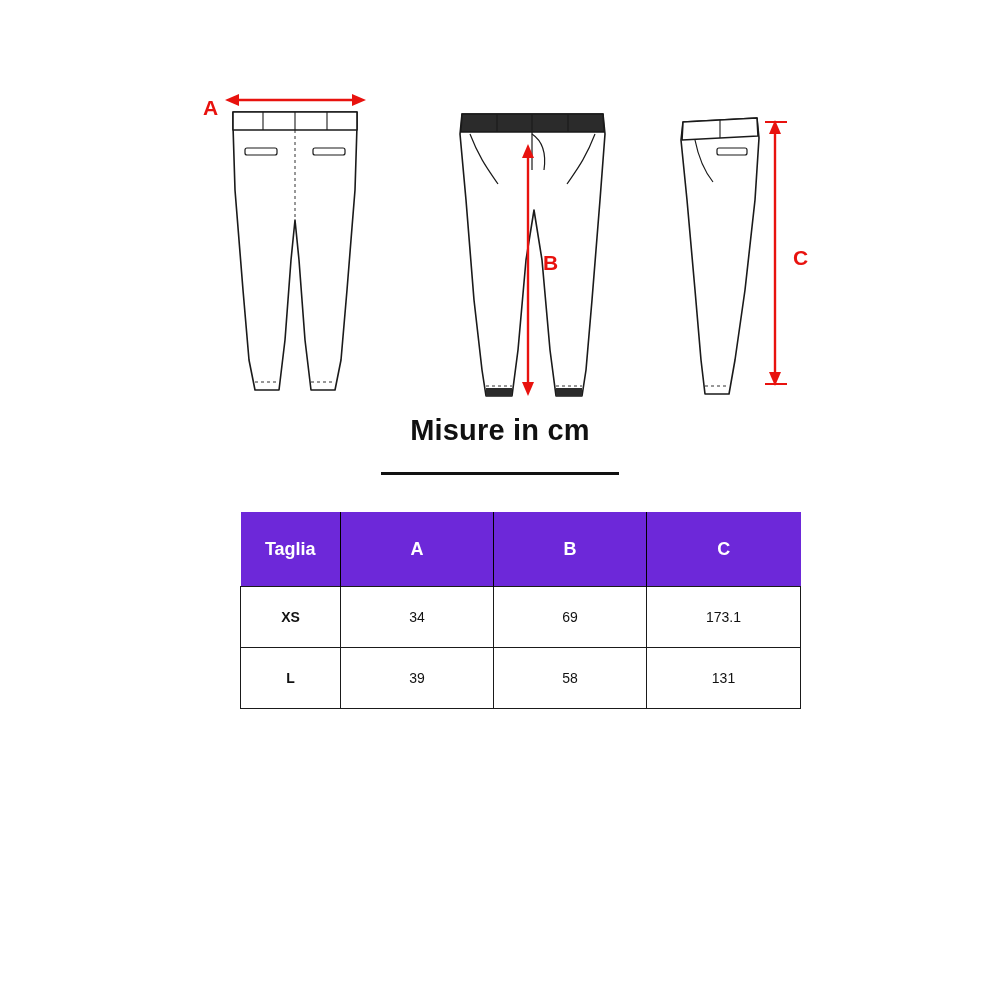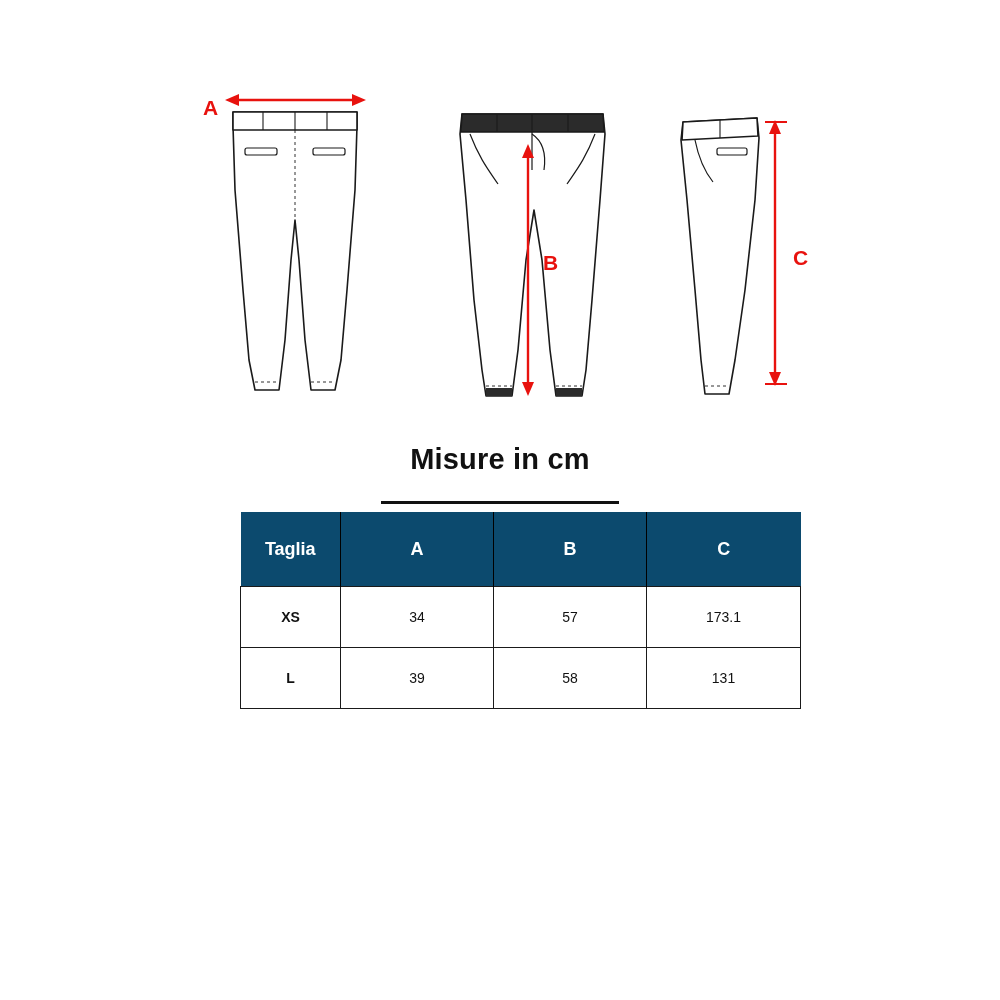--- a/index.html
+++ b/index.html
@@ -39,21 +39,21 @@
   .dim-label {
     fill: #e8120e;
     font-family: "Liberation Sans", sans-serif;
     font-weight: bold;
     font-size: 21px;
   }
 
   .title-block {
     position: absolute;
     left: 0;
-    top: 443px;
+    top: 414px;
     width: 1000px;
     text-align: center;
   }
   .title {
     font-family: "Liberation Sans", sans-serif;
     font-weight: bold;
     font-size: 29px;
     letter-spacing: 0.2px;
     color: #111111;
     margin: 0;
@@ -78,21 +78,21 @@
   }
   table.size-table th,
   table.size-table td {
     height: 58px;
     text-align: center;
     vertical-align: middle;
     font-size: 14px;
     font-family: "Liberation Sans", sans-serif;
   }
   table.size-table thead th {
-    background: #0c4a6e;
+    background: #6d28d9;
     color: #ffffff;
     font-weight: bold;
     font-size: 18px;
     border: none;
     height: 72px;
   }
   table.size-table thead th + th {
     border-left: 1px solid #000000;
   }
   table.size-table tbody td {
@@ -230,21 +230,21 @@
           <th>Taglia</th>
           <th>A</th>
           <th>B</th>
           <th>C</th>
         </tr>
       </thead>
       <tbody>
         <tr>
           <td>XS</td>
           <td class="val">34</td>
-          <td class="val">57</td>
+          <td class="val">69</td>
           <td class="val">173.1</td>
         </tr>
         <tr>
           <td>L</td>
           <td class="val">39</td>
           <td class="val">58</td>
           <td class="val">131</td>
         </tr>
       </tbody>
     </table>

